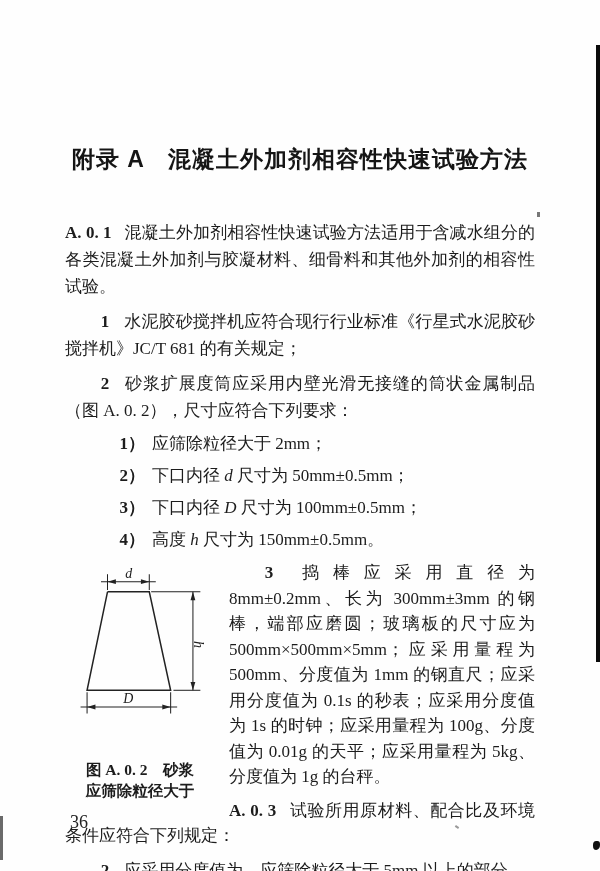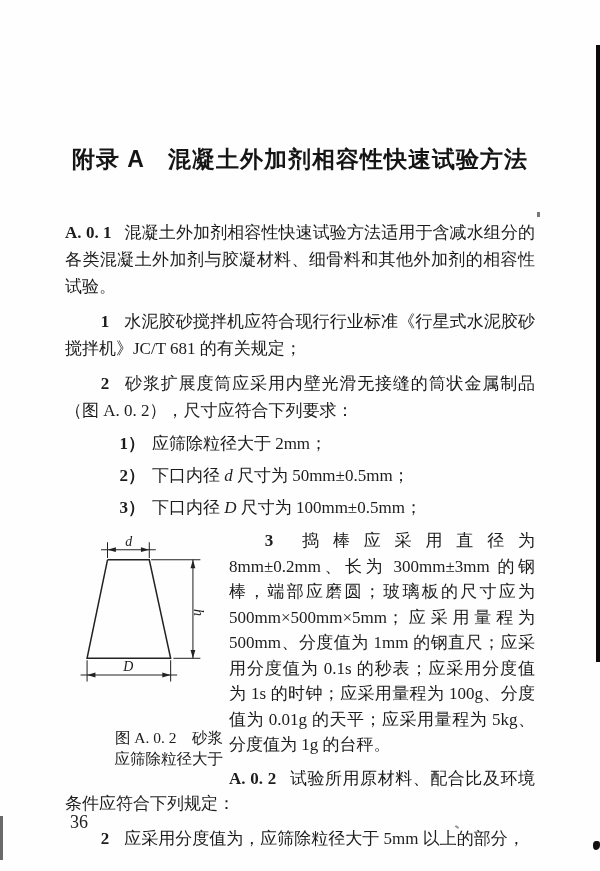--- a/index.html
+++ b/index.html
@@ -30,21 +30,21 @@
   .item { text-indent:2.1em; }
   .item > .num { margin-right:15px; }
   .subitem { text-indent:3.2em; line-height:24px; }
   .subitem > .num { margin-right:7px; }
   .var { font-style:italic; }
 
   .tight p { line-height:25.5px; }
 
   .fig-wrap { float:left; width:166px; margin:4px 6px 12px 0; text-align:center; }
   .fig-wrap svg { display:block; margin:0 auto; }
-  .fig-caption { font-size:15.5px; line-height:21px; text-align:right; text-indent:0; }
+  .fig-caption { font-size:15.5px; line-height:21px; text-align:center; text-indent:0;font-weight:bold; }
 
   .page-number {
     position:absolute; left:70px; top:812px;
     font-size:18px; color:#222;
   }
 
   svg line, svg polyline { stroke:#222; fill:none; }
   svg text { fill:#1c1c1c; }
   .dim-label { font-family:"Liberation Serif","DejaVu Serif",serif; font-style:italic; font-size:15px; }
 </style>
@@ -69,20 +69,21 @@
     <p class="item"><span class="num">1</span><span>水泥胶砂搅拌机应符合现行行业标准《行星式水泥胶砂搅拌机》JC/T 681 的有关规定；</span></p>
 
     <p class="item"><span class="num">2</span><span>砂浆扩展度筒应采用内壁光滑无接缝的筒状金属制品（图 A. 0. 2），尺寸应符合下列要求：</span></p>
 
     <p class="subitem"><span class="num">1）</span><span>应筛除粒径大于 2mm；</span></p>
 
     <p class="subitem"><span class="num">2）</span><span>下口内径 </span><span class="var">d</span><span> 尺寸为 50mm±0.5mm；</span></p>
 
     <p class="subitem"><span class="num">3）</span><span>下口内径 </span><span class="var">D</span><span> 尺寸为 100mm±0.5mm；</span></p>
 
+    <p class="subitem"><span class="num">4）</span><span>高度 </span><span class="var">h</span><span> 尺寸为 150mm±0.5mm。</span></p>
 
     <div class="tight">
 
       <div class="fig-wrap">
         <svg width="162" height="195" viewBox="0 0 168 210">
 
           <polyline points="49,30 94,30 117,136 27,136 49,30" stroke-width="1.6"></polyline>
 
           <line x1="49" y1="28" x2="49" y2="11" stroke-width="1.1"></line>
           <line x1="94" y1="28" x2="94" y2="11" stroke-width="1.1"></line>
@@ -106,21 +107,21 @@
           <text class="dim-label" x="147" y="88" transform="rotate(90 147 83)">h</text>
         </svg>
         <div class="fig-caption">
           <div>图 A. 0. 2　砂浆</div>
           <div>应筛除粒径大于</div>
         </div>
       </div>
 
       <p class="item"><span class="num">3</span><span>捣棒应采用直径为 8mm±0.2mm、长为 300mm±3mm 的钢棒，端部应磨圆；玻璃板的尺寸应为 500mm×500mm×5mm；应采用量程为 500mm、分度值为 1mm 的钢直尺；应采用分度值为 0.1s 的秒表；应采用分度值为 1s 的时钟；应采用量程为 100g、分度值为 0.01g 的天平；应采用量程为 5kg、分度值为 1g 的台秤。</span></p>
 
-      <p class="clause"><span class="num">A. 0. 2</span><span>试验所用原材料、配合比及环境条件应符合下列规定：</span></p>
+      <p class="clause"><span class="num">A. 0. 3</span><span>试验所用原材料、配合比及环境条件应符合下列规定：</span></p>
 
     </div>
 
 
     <p class="item"><span class="num">2</span><span>应采用分度值为，应筛除粒径大于 5mm 以上的部分，</span></p>
 
   </div>
 
   <div class="page-number">36</div>
 

